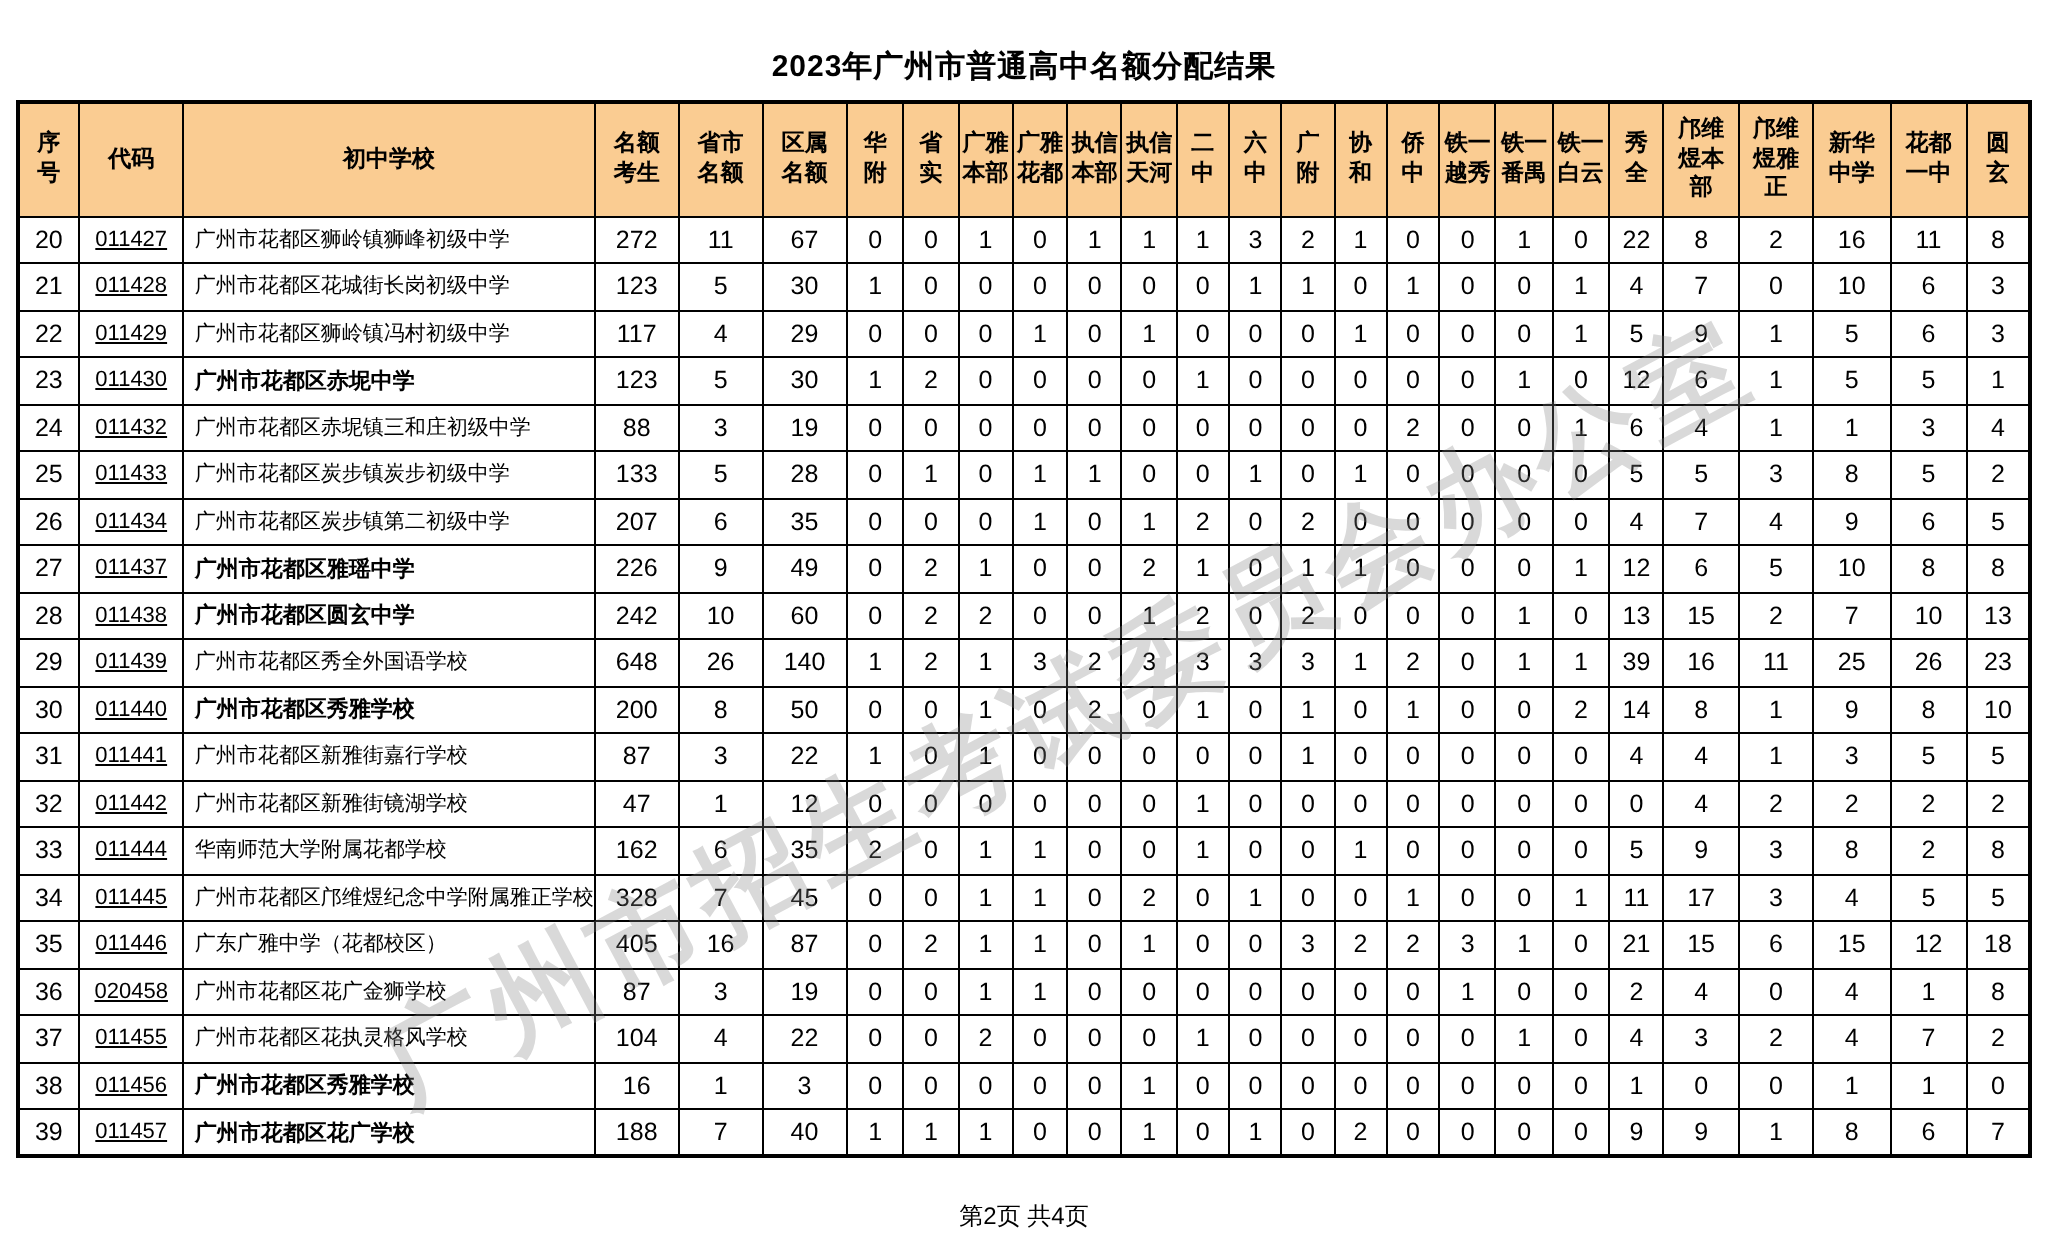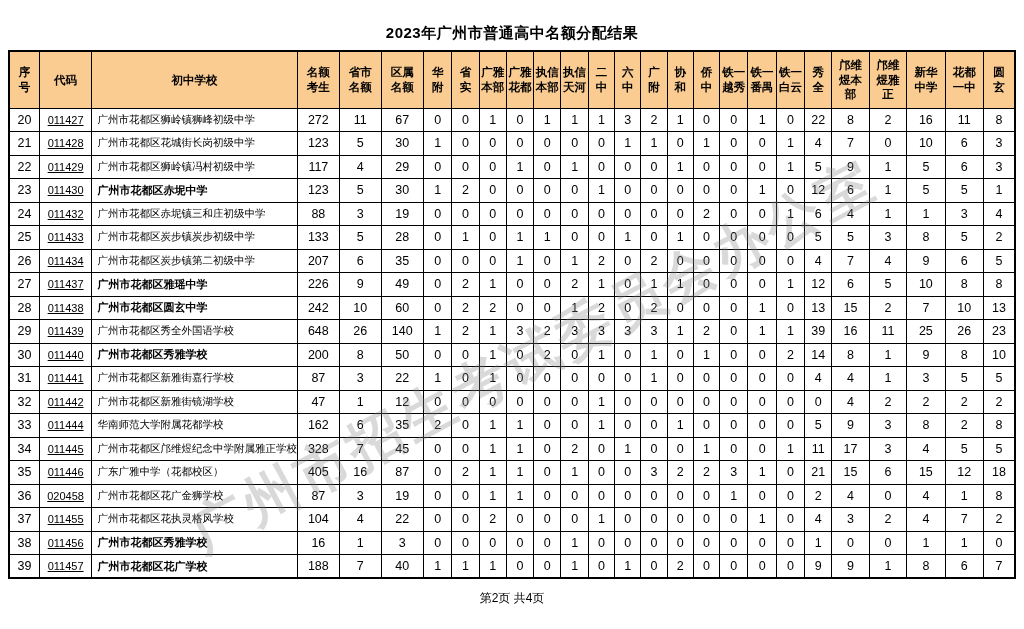--- a/index.html
+++ b/index.html
@@ -39,21 +39,21 @@
     font-size: 55px; font-weight: bold; letter-spacing: 4px;
     color: rgba(130, 130, 130, 0.30); white-space: nowrap;
     pointer-events: none; z-index: 5;
   }
   .footer-row {
     width: 1008px; margin: 5px auto 0; display: flex;
     justify-content: space-between; align-items: flex-start;
   }
   .note { font-size: 12px; padding-left: 16px; }
   .timestamp { font-size: 11.5px; padding-right: 2px; }
-  .page-num { text-align: center; font-size: 12px; margin-top: 11px; }
+  .page-num { text-align: center; font-size: 12px; margin-top: 21px; }
 </style>
 </head>
 <body>
 
 <div class="page">
   <div class="title">2023年广州市普通高中名额分配结果</div>
   <div class="watermark">广州市招生考试委员会办公室</div>
 
   <table class="quota-table">
     <colgroup>

